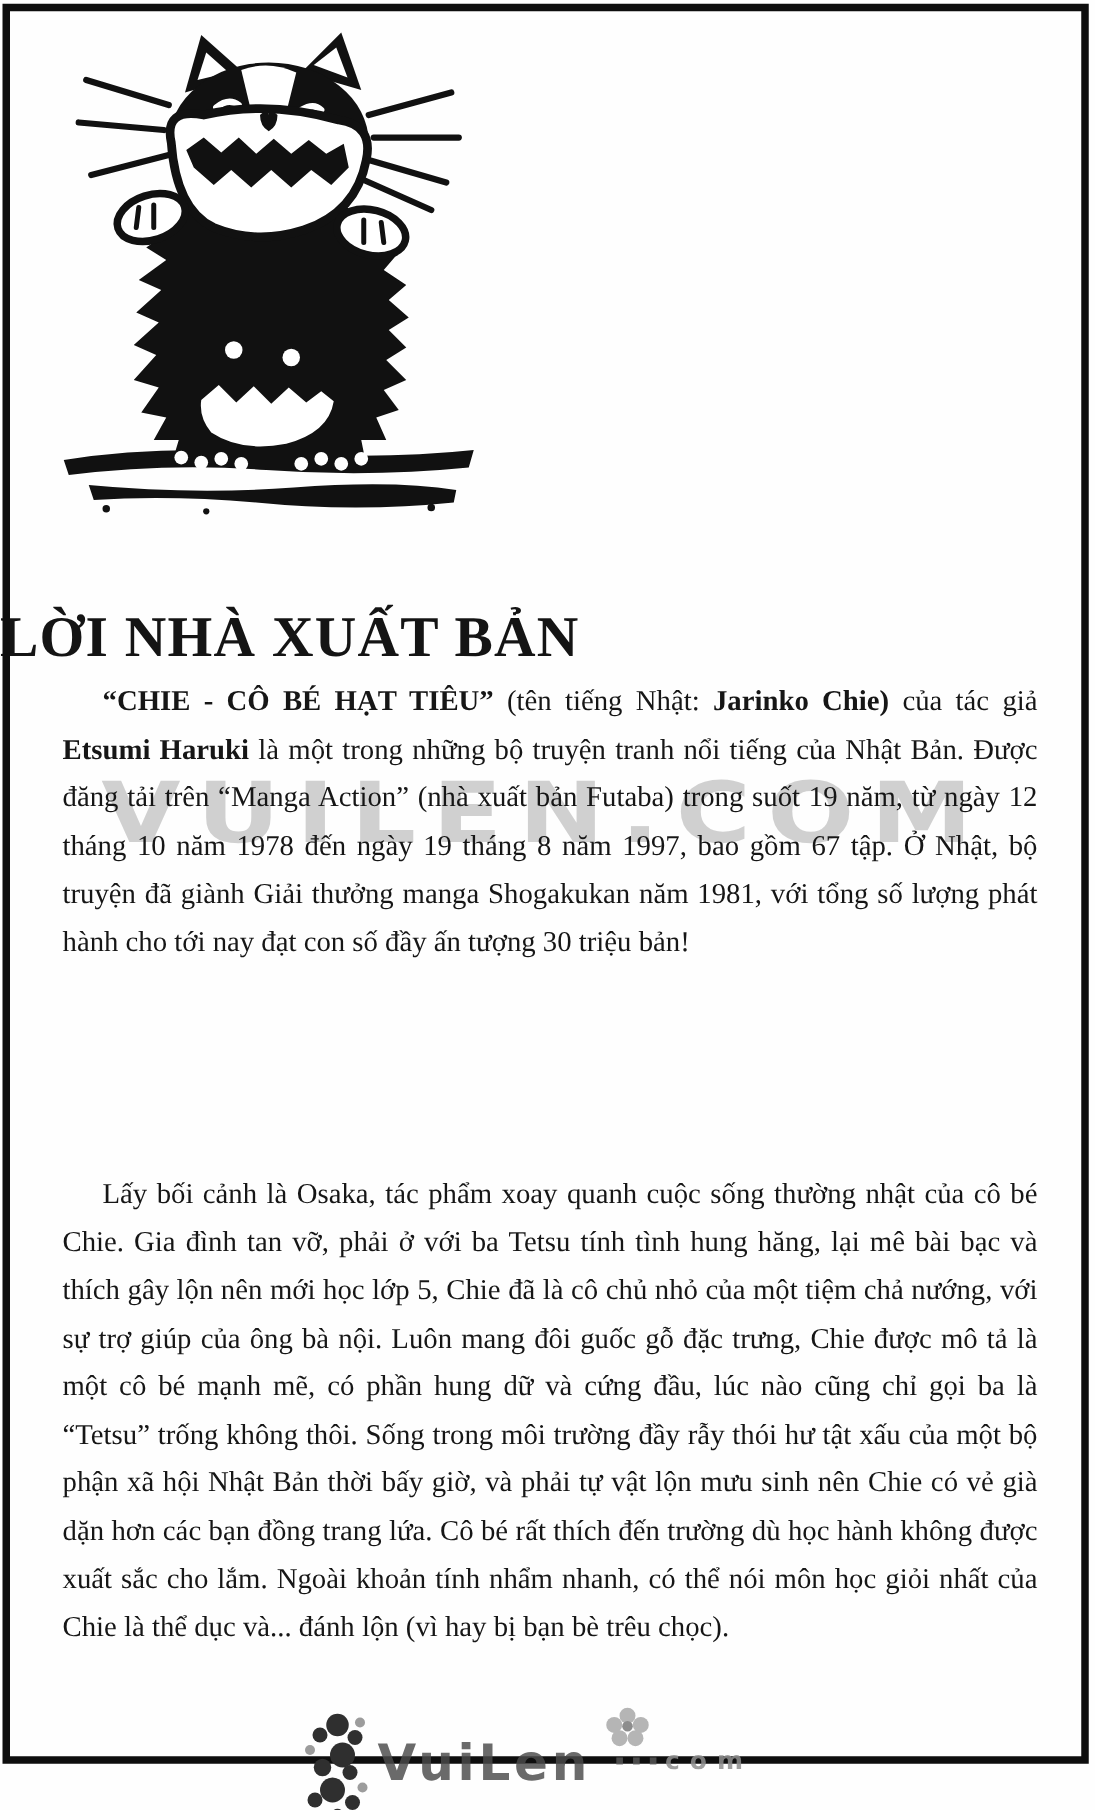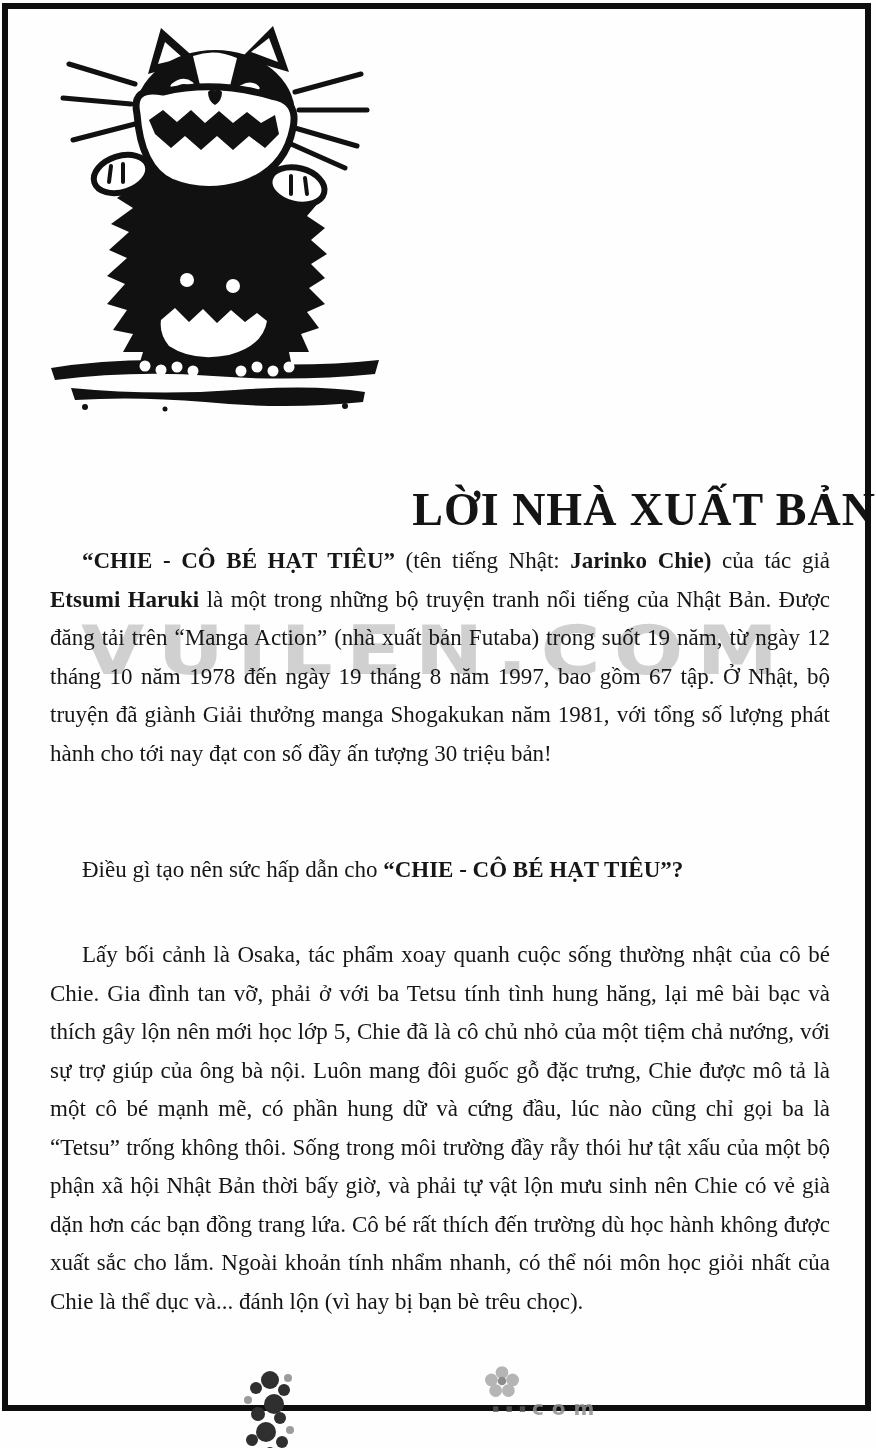--- a/index.html
+++ b/index.html
@@ -4,21 +4,21 @@
 <style>
   html,body{margin:0;padding:0;}
   body{width:876px;height:1448px;background:#ffffff;font-family:"Liberation Serif","DejaVu Serif",serif;}
   .page{position:relative;width:876px;height:1448px;background:#fefefe;overflow:hidden;}
 
   .frame{position:absolute;left:2px;top:3px;width:869px;height:1408px;
          border:6px solid #0e0e0e;box-sizing:border-box;z-index:2;pointer-events:none;}
 
   .cat-art{position:absolute;left:45px;top:22px;width:340px;height:390px;z-index:1;}
 
-  .doc-title{position:absolute;left:0;right:0;top:452px;text-align:right;
+  .doc-title{position:absolute;left:0;right:0;top:452px;text-align:left;
              font-size:46px;font-weight:bold;letter-spacing:1px;color:#141414;z-index:1;}
 
   .wm-mid{position:absolute;left:6px;top:612px;width:860px;z-index:0;
           font-family:"DejaVu Sans","Liberation Sans",sans-serif;font-weight:bold;
           font-size:82px;letter-spacing:13px;color:#9a9a9a;opacity:.45;
           transform:scaleY(.82);transform-origin:top left;white-space:nowrap;text-align:center;}
 
   .body-text{position:absolute;left:50px;width:780px;font-size:23px;line-height:38.5px;
              color:#161616;text-align:justify;text-indent:32px;margin:0;z-index:1;}
   .p-intro{top:542px;}
@@ -117,21 +117,20 @@
       <path d="M66,144 L64,160 M78,142 L78,160" stroke="#111" stroke-width="4" stroke-linecap="round"></path>
       <ellipse cx="252" cy="164" rx="28" ry="18" fill="#fff" stroke="#111" stroke-width="6" transform="rotate(14 252 164)"></ellipse>
       <path d="M246,154 L246,172 M260,156 L262,172" stroke="#111" stroke-width="4" stroke-linecap="round"></path>
     </g>
   </svg>
 
   <h1 class="doc-title">LỜI NHÀ XUẤT BẢN</h1>
 
   <p class="body-text p-intro"><b>“CHIE - CÔ BÉ HẠT TIÊU”</b><span> (tên tiếng Nhật: </span><b>Jarinko Chie)</b><span> của tác giả </span><b>Etsumi Haruki</b><span> là một trong những bộ truyện tranh nổi tiếng của Nhật Bản. Được đăng tải trên “Manga Action” (nhà xuất bản Futaba) trong suốt 19 năm, từ ngày 12 tháng 10 năm 1978 đến ngày 19 tháng 8 năm 1997, bao gồm 67 tập. Ở Nhật, bộ truyện đã giành Giải thưởng manga Shogakukan năm 1981, với tổng số lượng phát hành cho tới nay đạt con số đầy ấn tượng 30 triệu bản!</span></p>
 
-  <p class="body-text p-question"><span>Điều gì tạo nên sức hấp dẫn cho </span><b>“CHIE - CÔ BÉ HẠT TIÊU”?</b></p>
 
   <p class="body-text p-synopsis">Lấy bối cảnh là Osaka, tác phẩm xoay quanh cuộc sống thường nhật của cô bé Chie. Gia đình tan vỡ, phải ở với ba Tetsu tính tình hung hăng, lại mê bài bạc và thích gây lộn nên mới học lớp 5, Chie đã là cô chủ nhỏ của một tiệm chả nướng, với sự trợ giúp của ông bà nội. Luôn mang đôi guốc gỗ đặc trưng, Chie được mô tả là một cô bé mạnh mẽ, có phần hung dữ và cứng đầu, lúc nào cũng chỉ gọi ba là “Tetsu” trống không thôi. Sống trong môi trường đầy rẫy thói hư tật xấu của một bộ phận xã hội Nhật Bản thời bấy giờ, và phải tự vật lộn mưu sinh nên Chie có vẻ già dặn hơn các bạn đồng trang lứa. Cô bé rất thích đến trường dù học hành không được xuất sắc cho lắm. Ngoài khoản tính nhẩm nhanh, có thể nói môn học giỏi nhất của Chie là thể dục và... đánh lộn (vì hay bị bạn bè trêu chọc).</p>
 
   <div class="wm-bottom">
     <svg class="wm-paws" viewBox="0 0 70 86" xmlns="http://www.w3.org/2000/svg">
       <g fill="#2f2f2f">
         <circle cx="30" cy="10" r="9"></circle>
           <circle cx="44" cy="20" r="6"></circle>
           <circle cx="16" cy="18" r="6"></circle>
         <circle cx="34" cy="34" r="10"></circle>
@@ -141,20 +140,21 @@
           <circle cx="12" cy="70" r="6"></circle>
           <circle cx="42" cy="72" r="6"></circle>
         <circle cx="30" cy="82" r="5"></circle>
       </g>
       <g fill="#9c9c9c">
         <circle cx="48" cy="8" r="4"></circle>
           <circle cx="8" cy="30" r="4"></circle>
           <circle cx="50" cy="60" r="4"></circle>
       </g>
     </svg>
+    <span class="wm-name">VuiLen</span>
     <svg class="wm-flower" viewBox="0 0 36 32" xmlns="http://www.w3.org/2000/svg">
       <g fill="#b5b5b5">
         <circle cx="18" cy="8" r="6"></circle>
           <circle cx="8" cy="15" r="6"></circle>
           <circle cx="28" cy="15" r="6"></circle>
         <circle cx="12" cy="25" r="6"></circle>
           <circle cx="24" cy="25" r="6"></circle>
       </g>
       <circle cx="18" cy="16" r="4" fill="#8d8d8d"></circle>
     </svg>

